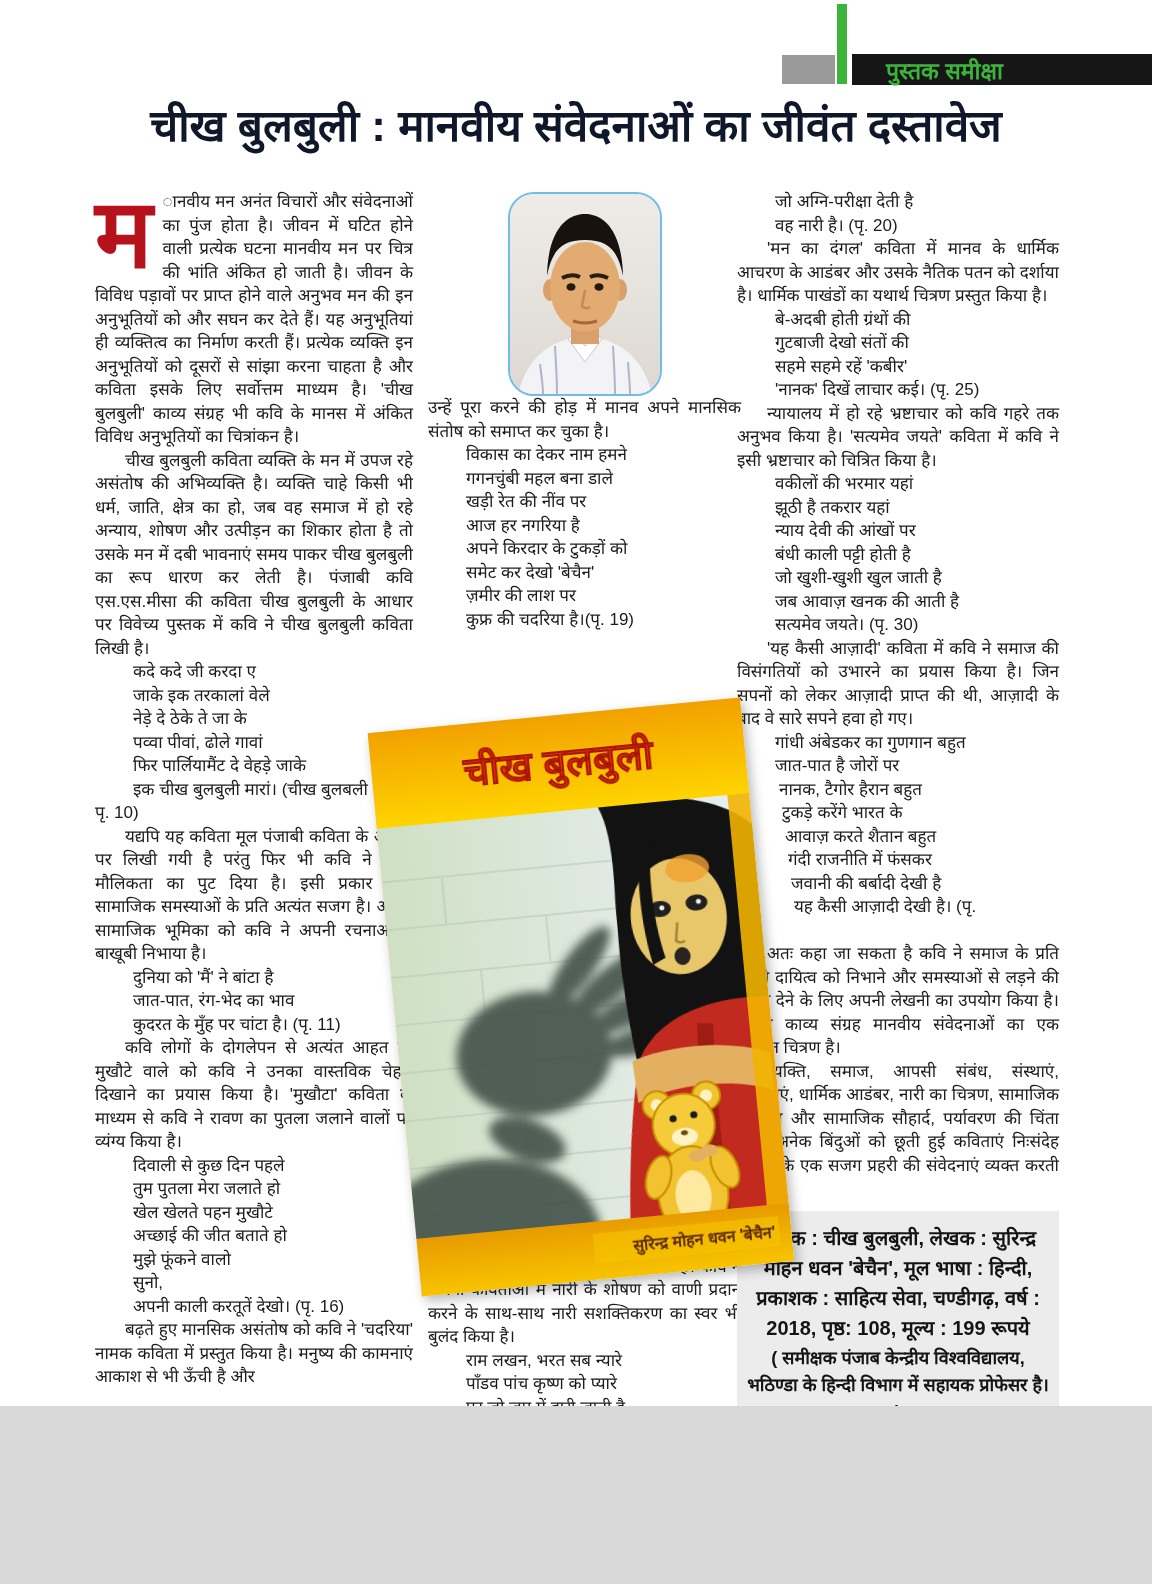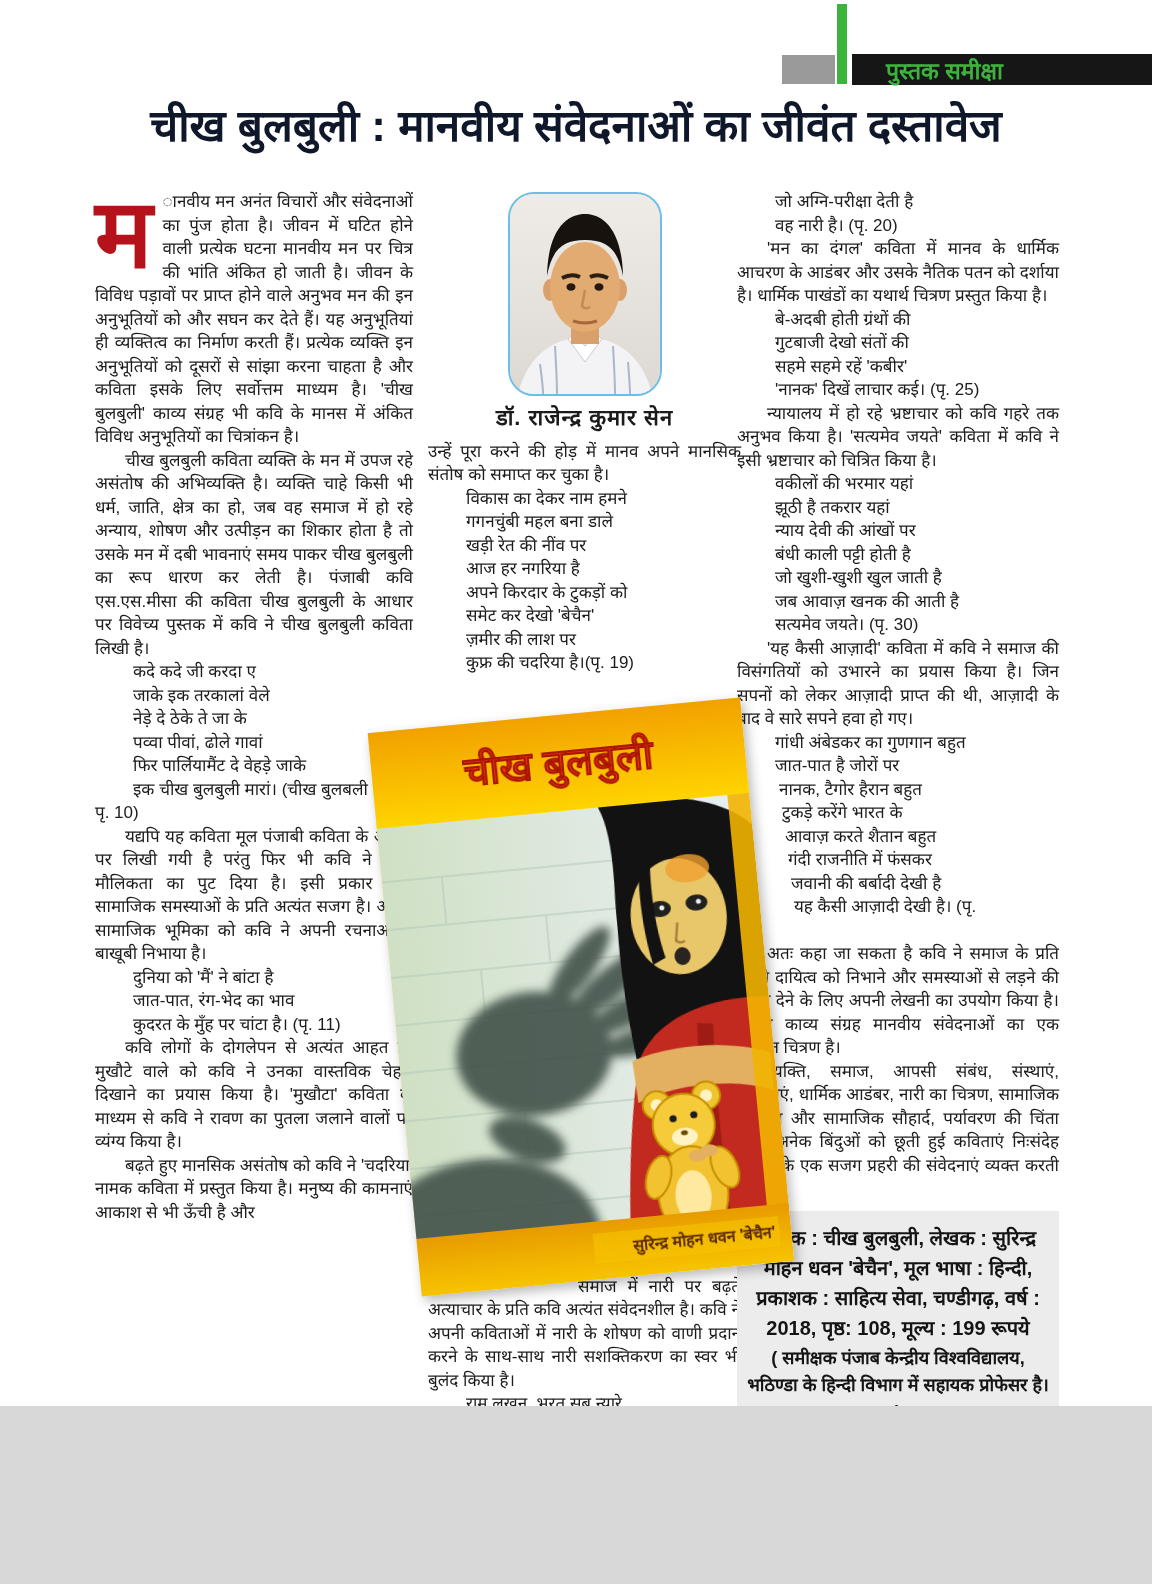--- a/index.html
+++ b/index.html
@@ -78,20 +78,29 @@
         <li>इक चीख बुलबुली मारां। (चीख बुलबली</li>
       </ul>
     <p class="cite">पृ. 10)</p>
     <p class="para indent">यद्यपि यह कविता मूल पंजाबी कविता के आधार पर लिखी गयी है परंतु फिर भी कवि ने इसमें मौलिकता का पुट दिया है। इसी प्रकार कवि सामाजिक समस्याओं के प्रति अत्यंत सजग है। अपनी सामाजिक भूमिका को कवि ने अपनी रचनाओं में बाखूबी निभाया है।</p>
     <ul class="poem">
         <li>दुनिया को 'मैं' ने बांटा है</li>
         <li>जात-पात, रंग-भेद का भाव</li>
         <li>कुदरत के मुँह पर चांटा है। (पृ. 11)</li>
       </ul>
     <p class="para indent">कवि लोगों के दोगलेपन से अत्यंत आहत है। मुखौटे वाले को कवि ने उनका वास्तविक चेहरा दिखाने का प्रयास किया है। 'मुखौटा' कविता के माध्यम से कवि ने रावण का पुतला जलाने वालों पर व्यंग्य किया है।</p>
+    <ul class="poem">
+        <li>दिवाली से कुछ दिन पहले</li>
+        <li>तुम पुतला मेरा जलाते हो</li>
+        <li>खेल खेलते पहन मुखौटे</li>
+        <li>अच्छाई की जीत बताते हो</li>
+        <li>मुझे फूंकने वालो</li>
+        <li>सुनो,</li>
+        <li>अपनी काली करतूतें देखो। (पृ. 16)</li>
+      </ul>
     <p class="para indent">बढ़ते हुए मानसिक असंतोष को कवि ने 'चदरिया' नामक कविता में प्रस्तुत किया है। मनुष्य की कामनाएं आकाश से भी ऊँची है और</p>
   </div>
 
   <div class="col col2">
     <div class="photo">
       <svg width="150" height="200" viewBox="0 0 150 200">
         <defs>
           <linearGradient id="pbg" x1="0" y1="0" x2="0" y2="1">
             <stop offset="0" stop-color="#efece7"></stop>
               <stop offset="1" stop-color="#ddd8d2"></stop>
@@ -112,21 +121,20 @@
         <ellipse cx="75" cy="93" rx="35" ry="45" fill="#e2ab72"></ellipse>
         <path d="M37,82 C38,34 58,20 75,20 C92,20 112,34 113,82 C108,56 98,46 75,46 C52,46 42,56 37,82 Z" fill="#17120e"></path>
         <path d="M52,84 Q62,79 70,83" stroke="#2a1d12" stroke-width="4" fill="none"></path>
         <path d="M80,83 Q88,79 98,84" stroke="#2a1d12" stroke-width="4" fill="none"></path>
         <ellipse cx="61" cy="93" rx="4.5" ry="3.8" fill="#241a10"></ellipse>
         <ellipse cx="89" cy="93" rx="4.5" ry="3.8" fill="#241a10"></ellipse>
         <path d="M75,96 L72,112 Q75,116 80,113" stroke="#c08b55" stroke-width="2.5" fill="none"></path>
         <path d="M63,127 Q75,131 87,127" stroke="#a9653c" stroke-width="3" fill="none"></path>
       </svg>
     </div>
-    <div class="caption">डॉ. राजेन्द्र कुमार सेन</div>
     <p class="para">उन्हें पूरा करने की होड़ में मानव अपने मानसिक संतोष को समाप्त कर चुका है।</p>
     <ul class="poem">
         <li>विकास का देकर नाम हमने</li>
         <li>गगनचुंबी महल बना डाले</li>
         <li>खड़ी रेत की नींव पर</li>
         <li>आज हर नगरिया है</li>
         <li>अपने किरदार के टुकड़ों को</li>
         <li>समेट कर देखो 'बेचैन'</li>
         <li>ज़मीर की लाश पर</li>
         <li>कुफ्र की चदरिया है।(पृ. 19)</li>

